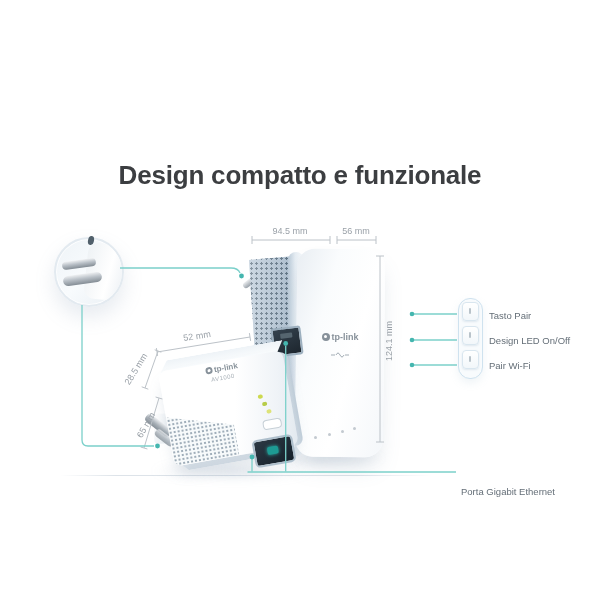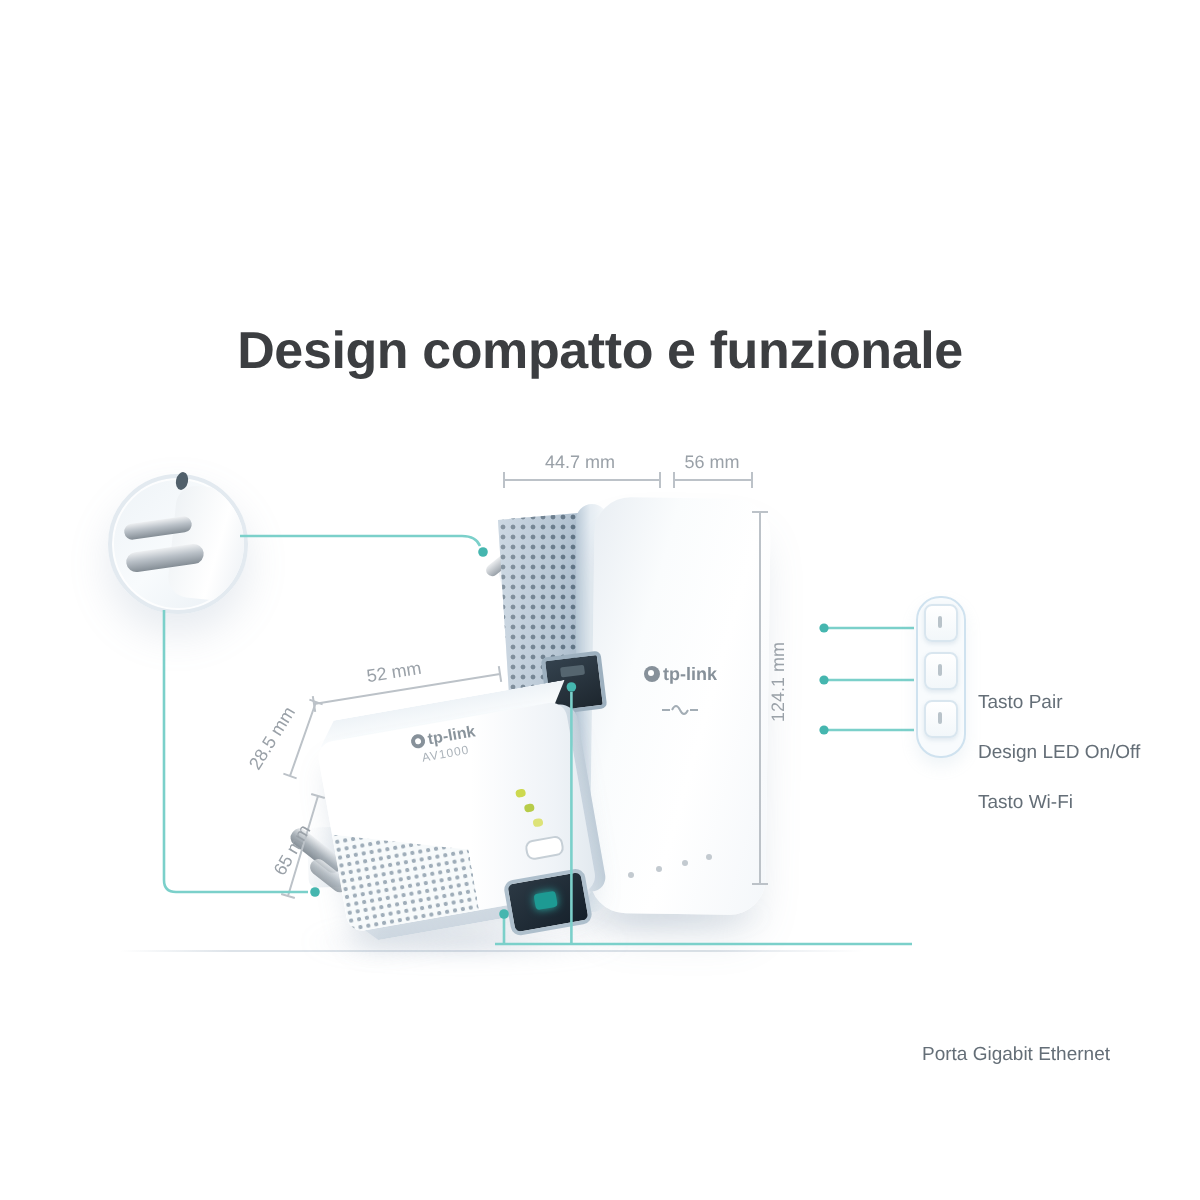--- a/index.html
+++ b/index.html
@@ -6,21 +6,21 @@
   #stage{position:relative;width:600px;height:600px;background:#ffffff;overflow:hidden;
          font-family:"Liberation Sans",sans-serif;}
   .abs{position:absolute;}
 
   
   .title{left:0;top:160px;width:600px;text-align:center;font-size:26px;font-weight:600;
          color:#3c3e41;letter-spacing:-0.2px;}
 
   
   .dim{font-size:9px;color:#9aa1a8;white-space:nowrap;text-align:center;}
-  .lbl{font-size:9.5px;color:#646e77;white-space:nowrap;margin-top:36px;}
+  .lbl{font-size:9.5px;color:#646e77;white-space:nowrap;}
 
   
   .magnifier{left:54px;top:237px;width:66px;height:66px;border-radius:50%;
     background:linear-gradient(135deg,#eef3f7 0%,#f8fbfd 50%,#e9eff4 100%);
     border:2px solid #e3eaf0;overflow:hidden;
     box-shadow:0 10px 20px rgba(120,145,170,.18), inset 0 0 0 1px rgba(255,255,255,.8);}
   .mag-body{left:30px;top:5px;width:42px;height:56px;border-radius:10px;transform:rotate(6deg);
     background:linear-gradient(100deg,#eef2f5,#ffffff 55%,#e8edf2);}
   .mag-pin{border-radius:5px;transform:rotate(-8deg);
     background:linear-gradient(180deg,#eef0f2 0%,#b9c0c7 45%,#848d95 100%);}
@@ -199,37 +199,37 @@
       <circle cx="241.5" cy="276" r="2.4"></circle>
       <circle cx="157.5" cy="446" r="2.4"></circle>
       <circle cx="285.7" cy="343.5" r="2.4"></circle>
       <circle cx="252" cy="457" r="2.4"></circle>
       <circle cx="412" cy="314" r="2.3"></circle>
       <circle cx="412" cy="340" r="2.3"></circle>
       <circle cx="412" cy="365" r="2.3"></circle>
     </g>
   </svg>
 
-  <div class="abs dim z6" style="left:270px;top:226px;width:40px;">44.7 mm</div>
+  <div class="abs dim z6" style="left:270px;top:226px;width:40px;">94.5 mm</div>
   <div class="abs dim z6" style="left:336px;top:226px;width:40px;">56 mm</div>
   <div class="abs dim z6" style="left:368px;top:336px;width:42px;transform:rotate(-90deg);">124.1 mm</div>
   <div class="abs dim z6" style="left:177px;top:331px;width:40px;transform:rotate(-9deg);">52 mm</div>
   <div class="abs dim z6" style="left:111px;top:364px;width:50px;transform:rotate(-58deg);">28.5 mm</div>
   <div class="abs dim z6" style="left:121px;top:420px;width:50px;transform:rotate(-60deg);">65 mm</div>
 
   <div class="abs panel">
     <div class="abs panel-btn" style="top:3px;">
       <div class="abs btn-glyph"></div>
     </div>
     <div class="abs panel-btn" style="top:27px;">
       <div class="abs btn-glyph"></div>
     </div>
     <div class="abs panel-btn" style="top:51px;">
       <div class="abs btn-glyph"></div>
     </div>
   </div>
   <div class="abs lbl z6" style="left:489px;top:310px;">Tasto Pair</div>
   <div class="abs lbl z6" style="left:489px;top:335px;">Design LED On/Off</div>
-  <div class="abs lbl z6" style="left:489px;top:360px;">Tasto Wi-Fi</div>
+  <div class="abs lbl z6" style="left:489px;top:360px;">Pair Wi-Fi</div>
 
   <div class="abs lbl z6" style="left:461px;top:486px;">Porta Gigabit Ethernet</div>
 
 </div>
 
 </body></html>

